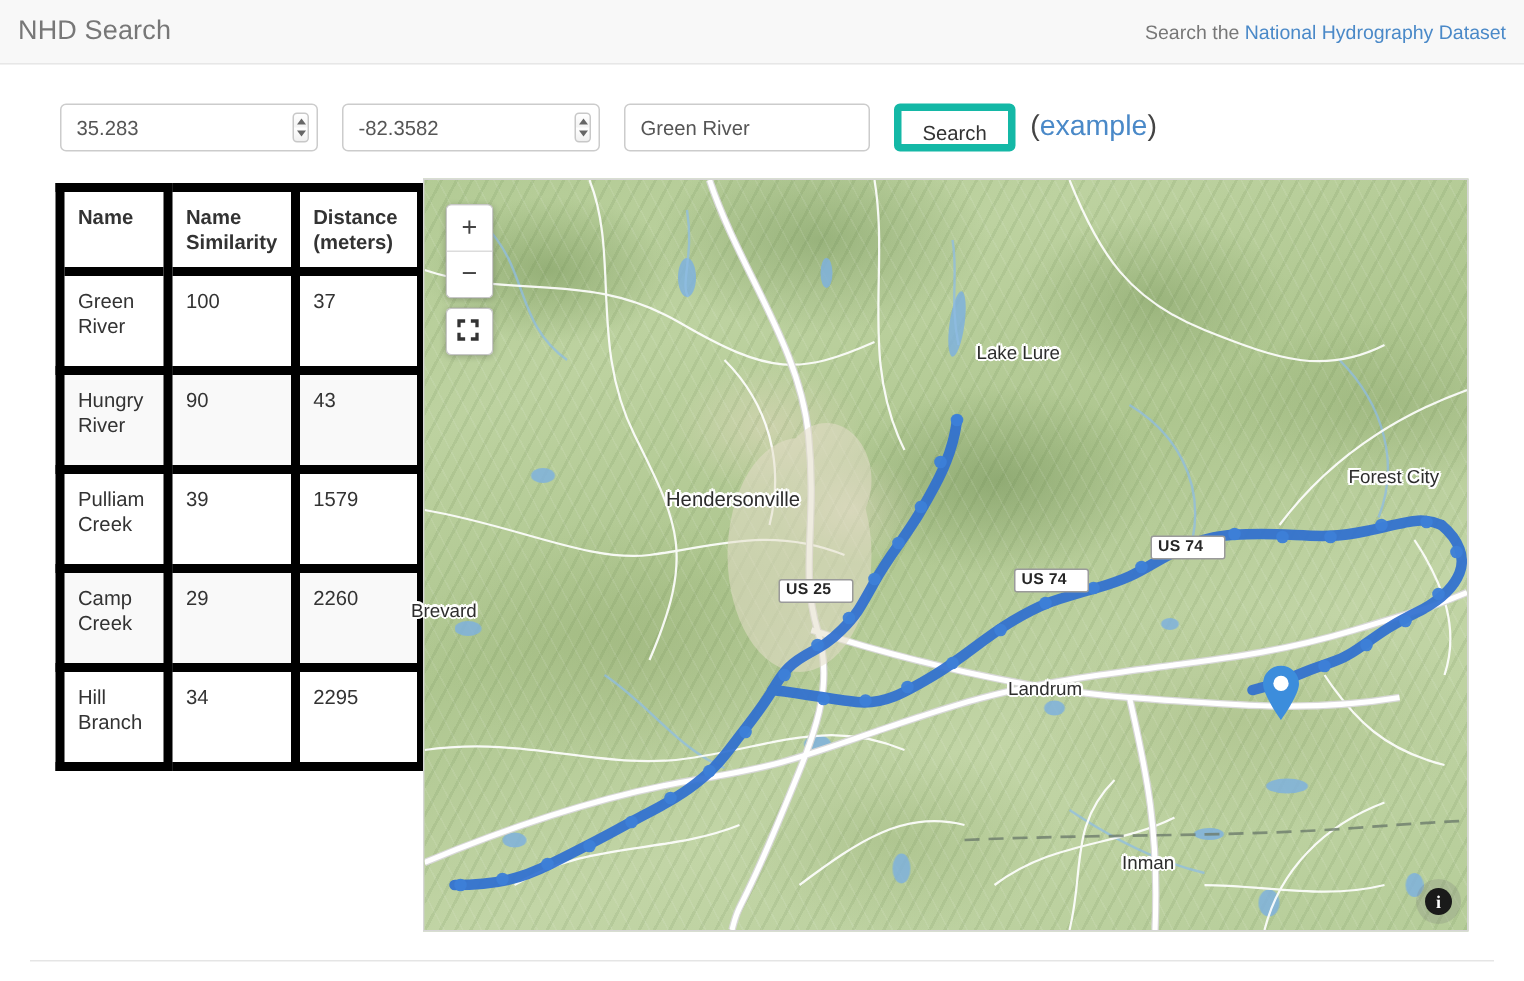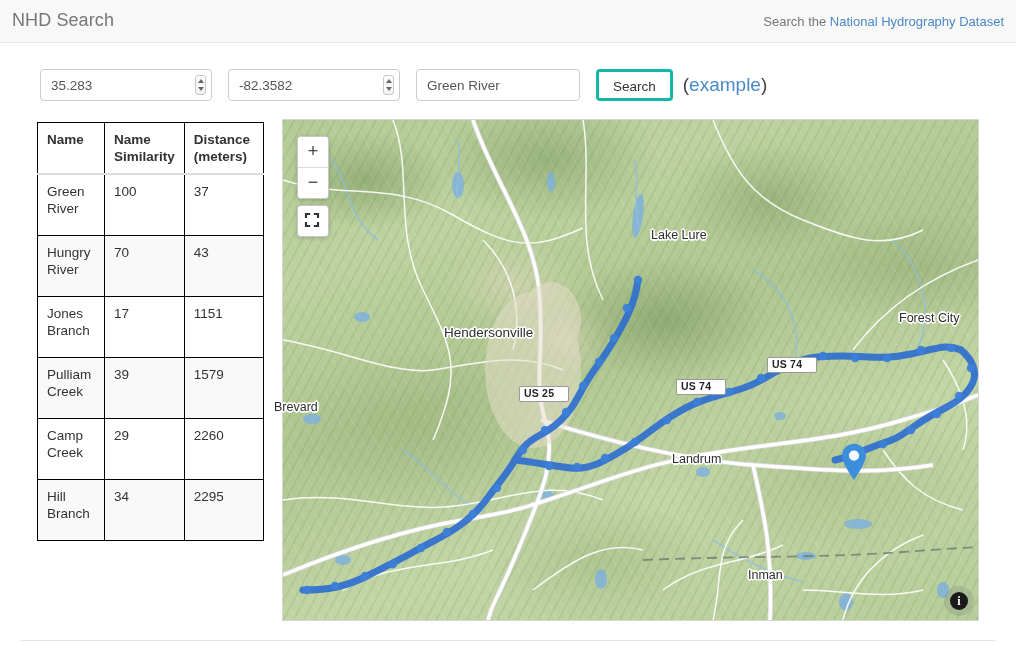--- a/index.html
+++ b/index.html
@@ -101,21 +101,21 @@
   }
   .spinner .up { top: 3px; border-bottom: 4px solid #666; }
   .spinner .dn { bottom: 3px; border-top: 4px solid #666; }
 
   .gap { width: 16px; height: 1px; }
 
   .btn-search {
     box-sizing: border-box;
     height: 32px;
     padding: 0 14px;
-    border: 3px solid #14b8a6;
+    border: 5px solid #14b8a6;
     border-radius: 4px;
     background: #ffffff;
     font-family: "Liberation Sans", sans-serif;
     font-size: 13.5px;
     color: #333333;
     cursor: pointer;
     line-height: 30px;
   }
   .example-wrap {
     margin-left: 10px;
@@ -130,21 +130,21 @@
     position: absolute;
     left: 37px;
     top: 122px;
     border-collapse: collapse;
     font-size: 13.5px;
     color: #333333;
     background: #ffffff;
   }
   .results-table th,
   .results-table td {
-    border: 1px solid #000000;
+    border: 6px solid #000000;
     padding: 8px 9px;
     text-align: left;
     vertical-align: top;
     line-height: 17px;
   }
   .results-table th {
     font-weight: bold;
     background: #ffffff;
     border-bottom-width: 2px;
     border-bottom-color: #dddddd;
@@ -347,27 +347,22 @@
       </tr>
     </thead>
     <tbody>
       <tr>
         <td class="cell-tall">Green River</td>
         <td>100</td>
         <td>37</td>
       </tr>
       <tr>
         <td class="cell-tall">Hungry River</td>
-        <td>70</td>
+        <td>90</td>
         <td>43</td>
-      </tr>
-      <tr>
-        <td class="cell-tall">Jones Branch</td>
-        <td>17</td>
-        <td>1151</td>
       </tr>
       <tr>
         <td class="cell-tall">Pulliam Creek</td>
         <td>39</td>
         <td>1579</td>
       </tr>
       <tr>
         <td class="cell-tall">Camp Creek</td>
         <td>29</td>
         <td>2260</td>

